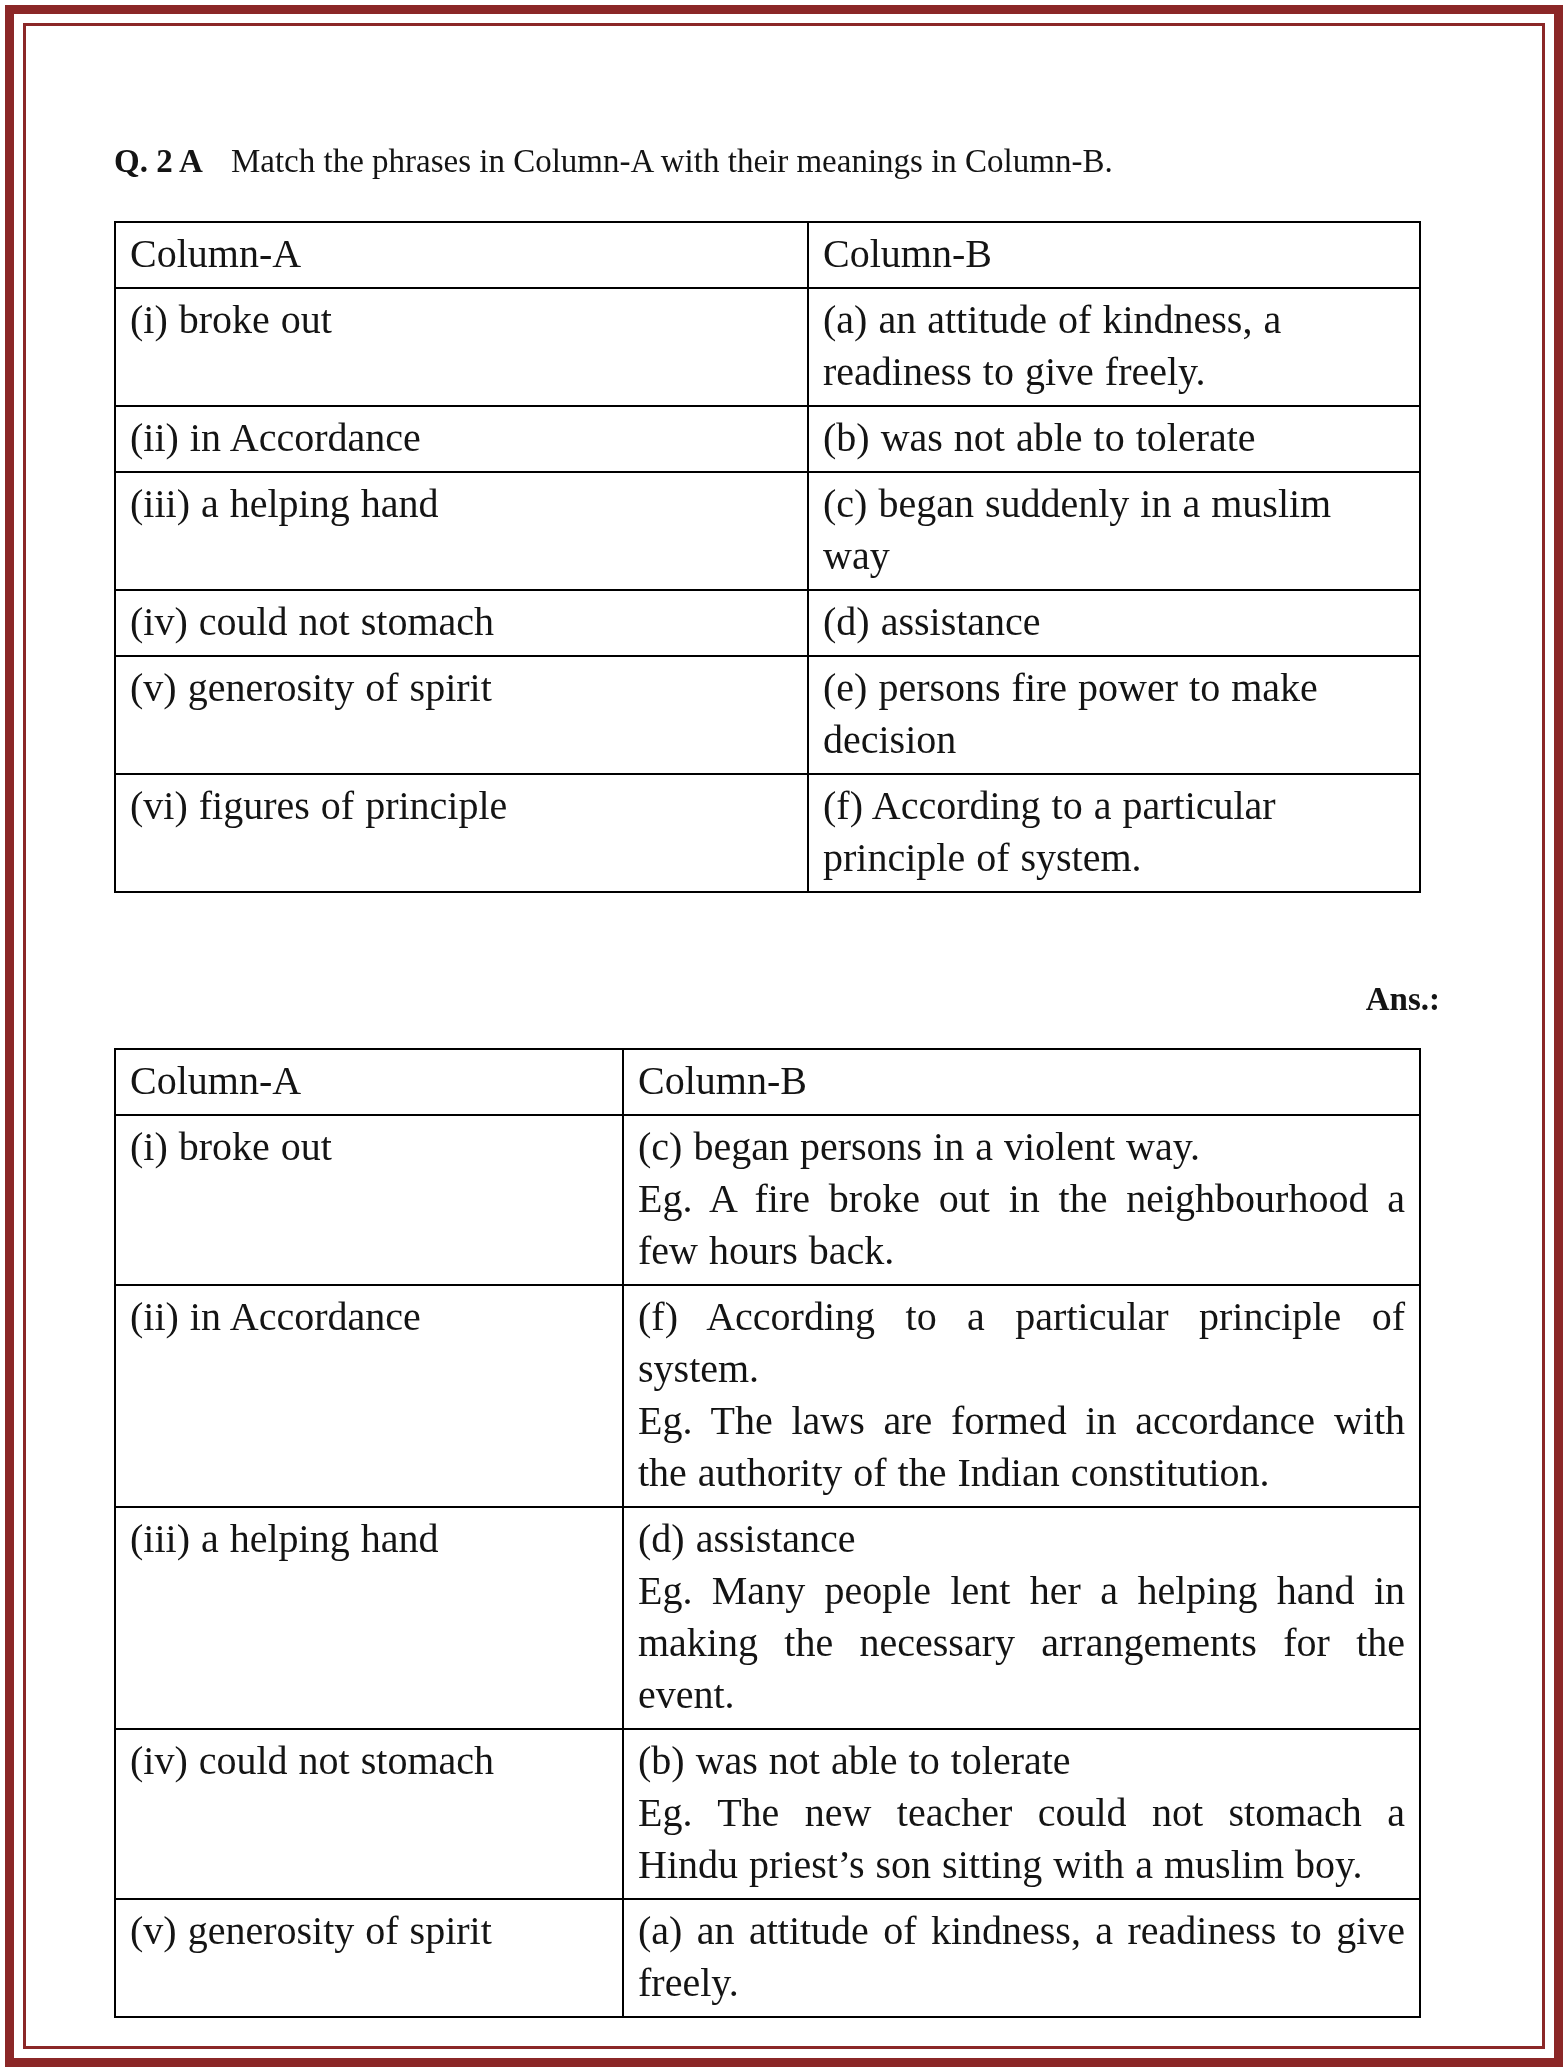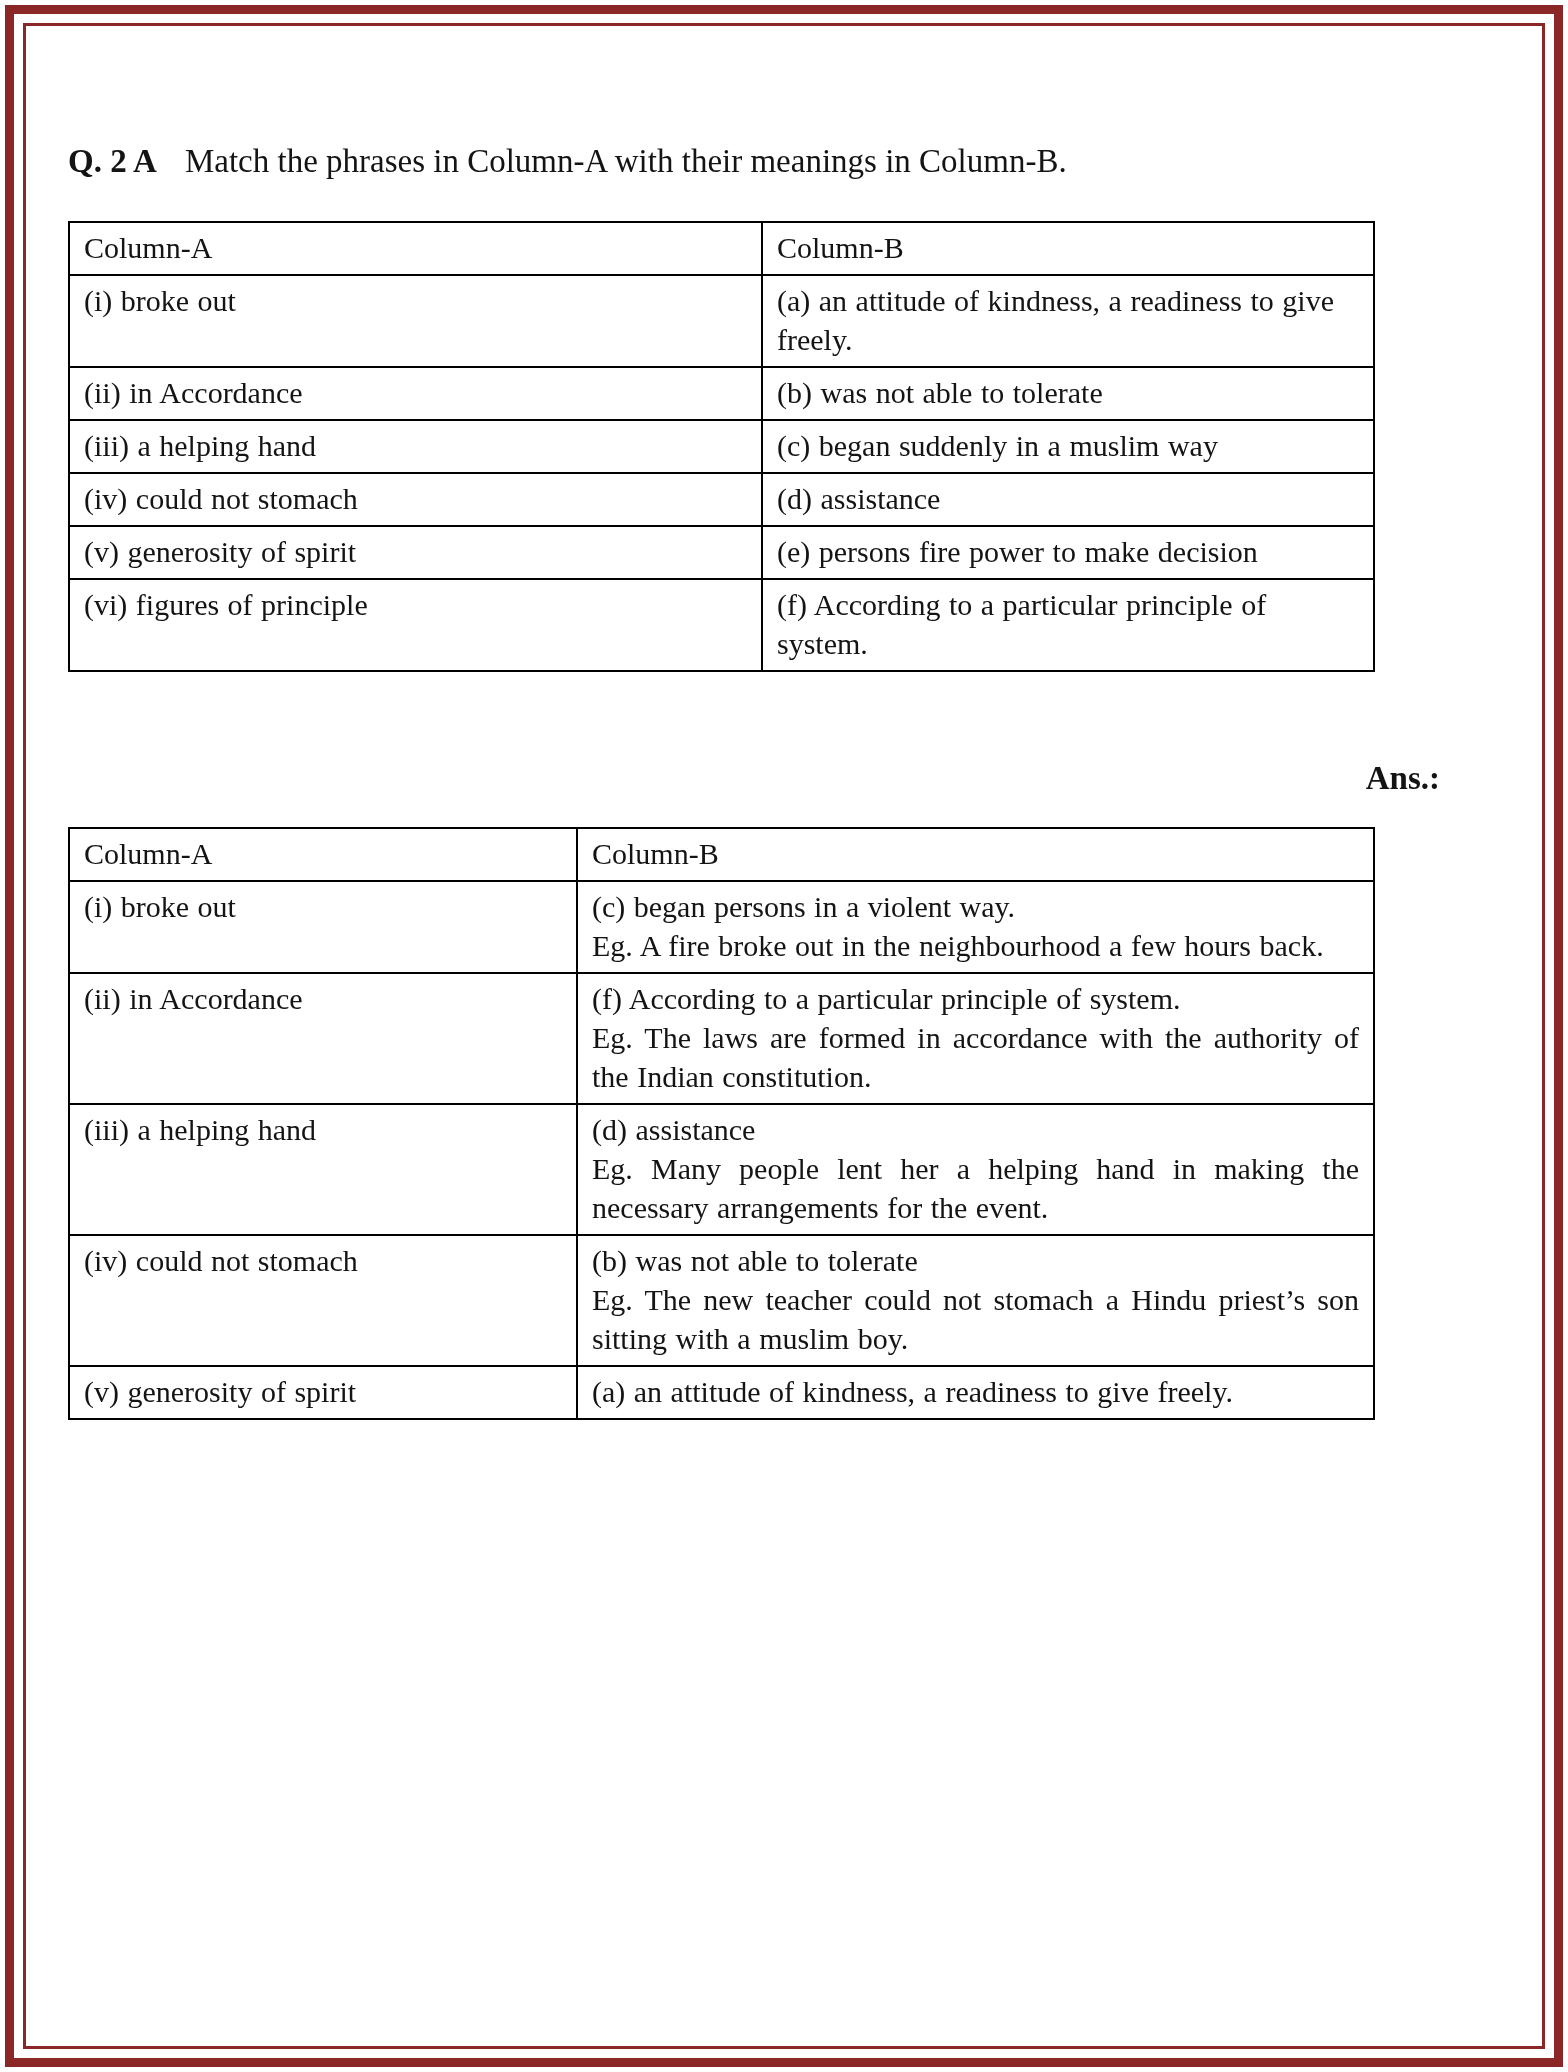--- a/index.html
+++ b/index.html
@@ -26,21 +26,21 @@
     pointer-events:none;
   }
   .frame-inner{
     position:absolute;
     inset:23px;
     border:3px solid var(--frame);
     pointer-events:none;
   }
   .content{
     position:relative;
-    padding:138px 128px 0 68px;
+    padding:138px 128px 0 114px;
     box-sizing:border-box;
   }
   .question{
     width:1300px;
     font-size:33px;
     line-height:1.42;
     text-align:justify;
     margin:0 0 36px 0;
   }
   .q-label{
@@ -49,21 +49,21 @@
   }
   .tbl{
     border-collapse:collapse;
     width:1307px;
     table-layout:fixed;
   }
   .tbl th,.tbl td{
     border:2px solid var(--table-border);
     padding:5px 14px 7px 14px;
     vertical-align:top;
-    font-size:30px;
+    font-size:40px;
     line-height:1.3;
     font-weight:normal;
     text-align:left;
     word-spacing:1px;
   }
   .q-table .col-a{width:663px;}
   .a-table .col-a{width:478px;}
   .just{text-align:justify;}
   .ans-label{
     font-size:33px;

